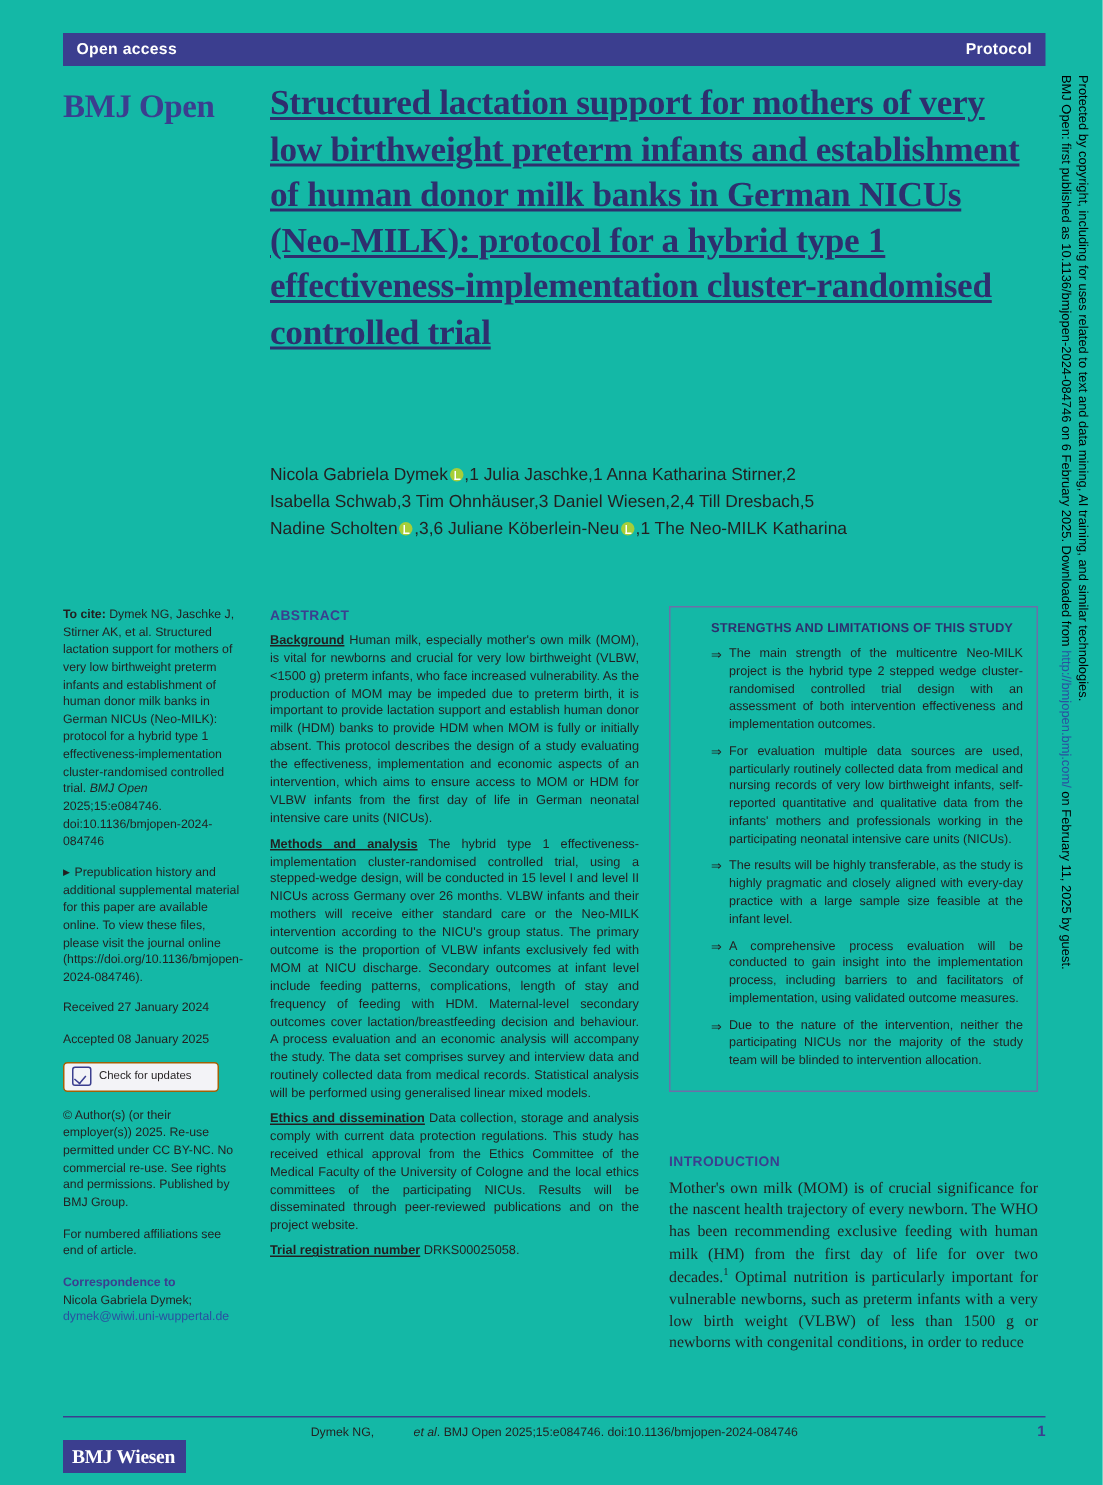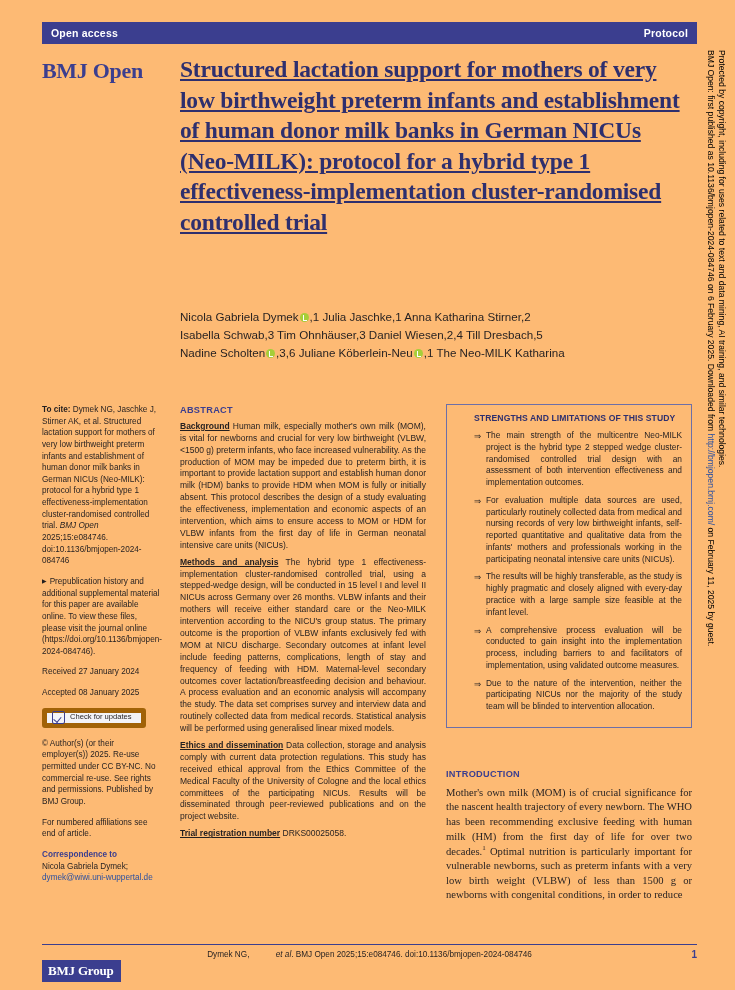--- a/index.html
+++ b/index.html
@@ -12,21 +12,21 @@
     height: 990px;
     font-family: "Liberation Serif", serif;
     color: #000;
     position: relative;
     overflow: hidden;
   }
   .page {
     position: relative;
     width: 735px;
     height: 990px;
-    background: #fdba74;
+    background: #14b8a6;
   }
 
   
   .topbar {
     position: absolute;
     left: 42px;
     top: 22px;
     width: 655px;
     height: 22px;
     background: #3b3e8f;
@@ -146,21 +146,21 @@
     content: "\25B6";
     font-size: 6px;
     margin-right: 3px;
     position: relative;
     top: -1px;
   }
   .crossmark {
     margin: 4px 0 10px 0;
     width: 104px;
     height: 20px;
-    border: 5px solid #a16207;
+    border: 1px solid #a16207;
     border-radius: 3px;
     background: #f3f3f7;
     font-size: 7.6px;
     color: #231f20;
     display: flex;
     align-items: center;
     padding-left: 5px;
     box-sizing: border-box;
   }
   .crossmark .cm-icon {
@@ -371,15 +371,15 @@
   <div class="intro">
     <h2>INTRODUCTION</h2>
     <p><span>Mother's own milk (MOM) is of crucial significance for the nascent health trajectory of every newborn. The WHO has been recommending exclusive feeding with human milk (HM) from the first day of life for over two decades.</span><sup>1</sup><span> Optimal nutrition is particularly important for vulnerable newborns, such as preterm infants with a very low birth weight (VLBW) of less than 1500 g or newborns with congenital conditions, in order to reduce</span></p>
   </div>
 
   <div class="footer-rule"></div>
   <div class="footer">
     <div class="center"><span>Dymek NG, </span><i>et al</i><span>. BMJ Open 2025;15:e084746. doi:10.1136/bmjopen-2024-084746</span></div>
     <div class="pageno">1</div>
   </div>
-  <div class="bmjgroup">BMJ Group</div>
+  <div class="bmjgroup">BMJ Wiesen</div>
 
 </div>
 
 </body></html>

